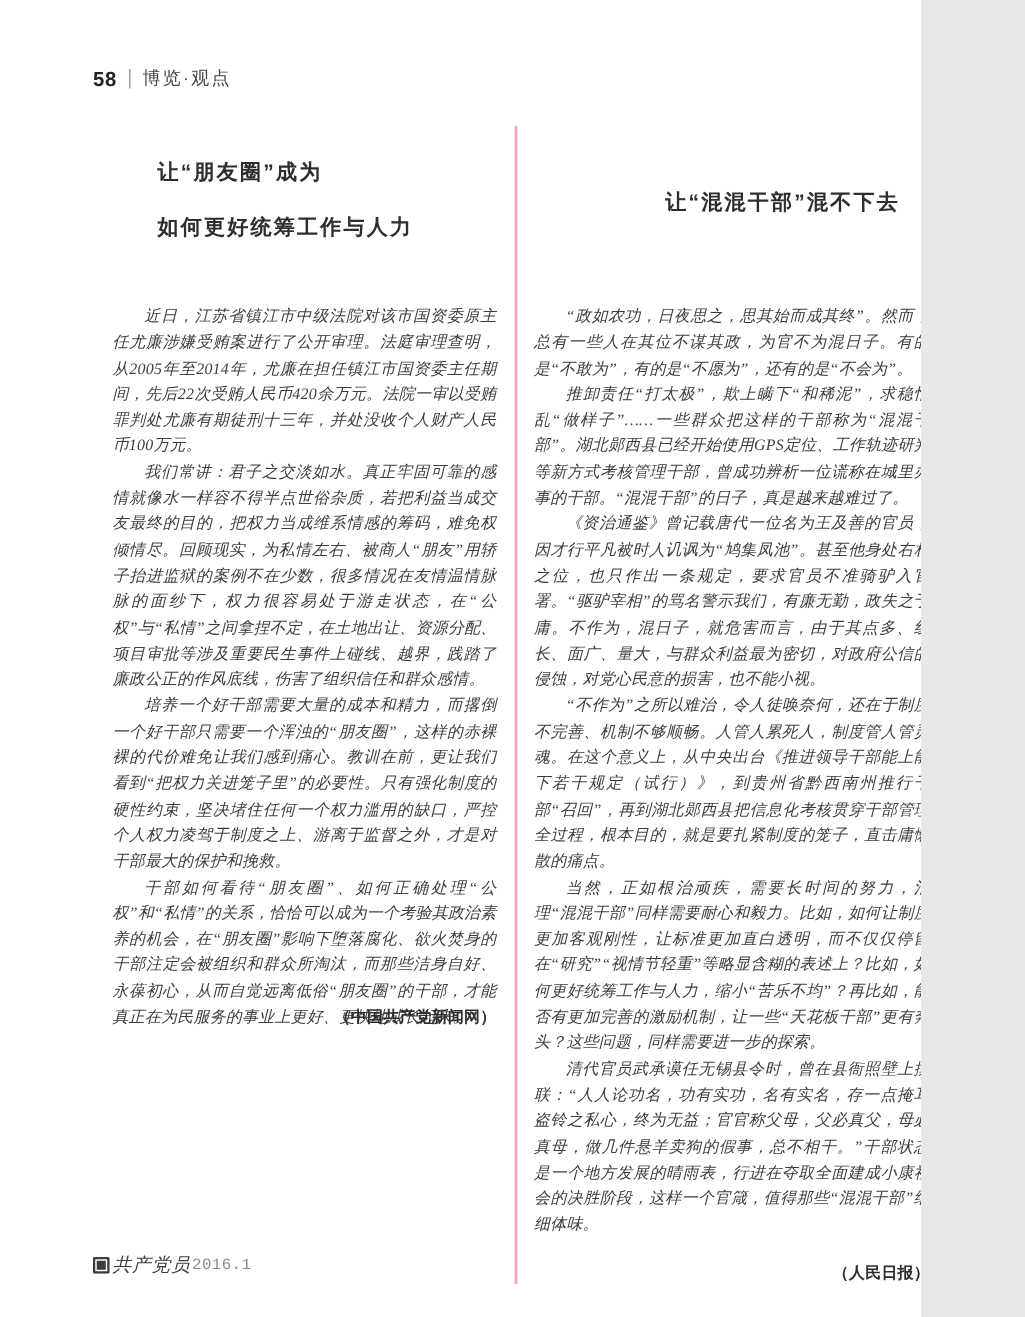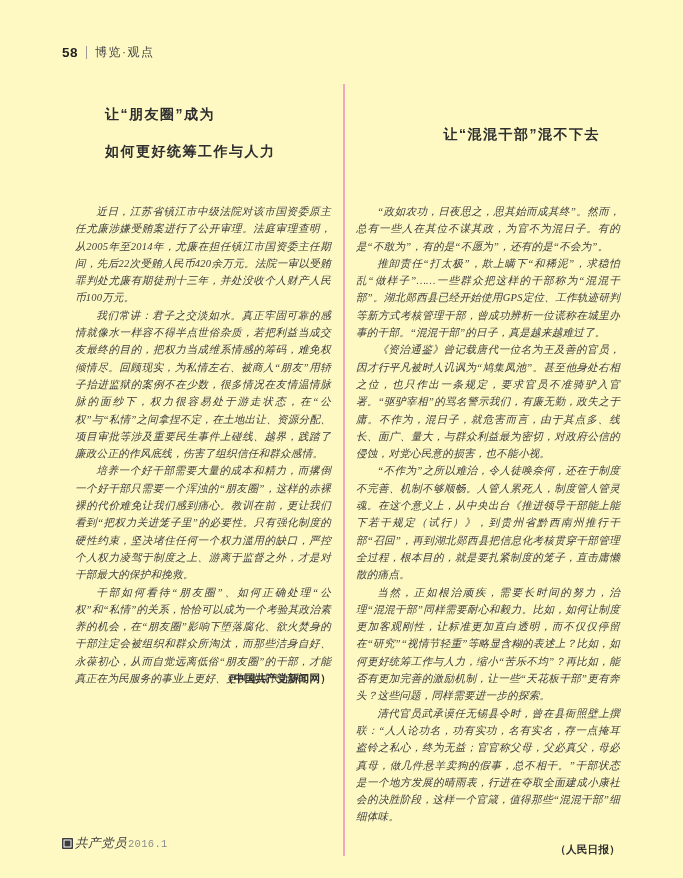--- a/index.html
+++ b/index.html
@@ -1,17 +1,17 @@
 <!DOCTYPE html>
 <html><head>
 <meta charset="utf-8">
 <style>
   html,body{margin:0;padding:0;background:#e8e8e8;}
   .page{
-    position:relative;width:683px;height:878px;background:#fef9c3;
+    position:relative;width:614px;height:878px;background:#ffffff;
     overflow:hidden;font-family:"Liberation Serif",serif;
   }
   
   .header{
     position:absolute;left:62px;top:44px;display:flex;align-items:center;
     font-family:"Liberation Sans",sans-serif;
   }
   .page-num{font-size:13.5px;font-weight:700;color:#222;letter-spacing:.5px;}
   .header-sep{width:1px;height:13px;background:#9a9a9a;margin:0 8px;}
   .section-name{font-size:12px;color:#454545;letter-spacing:1.5px;}

